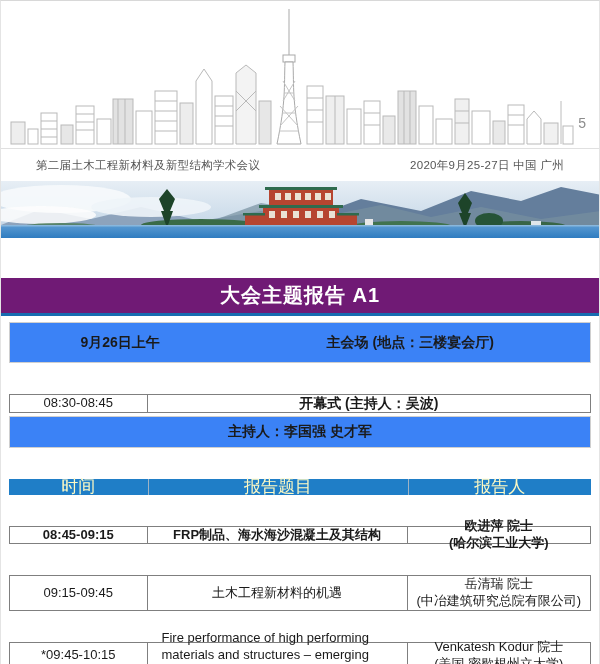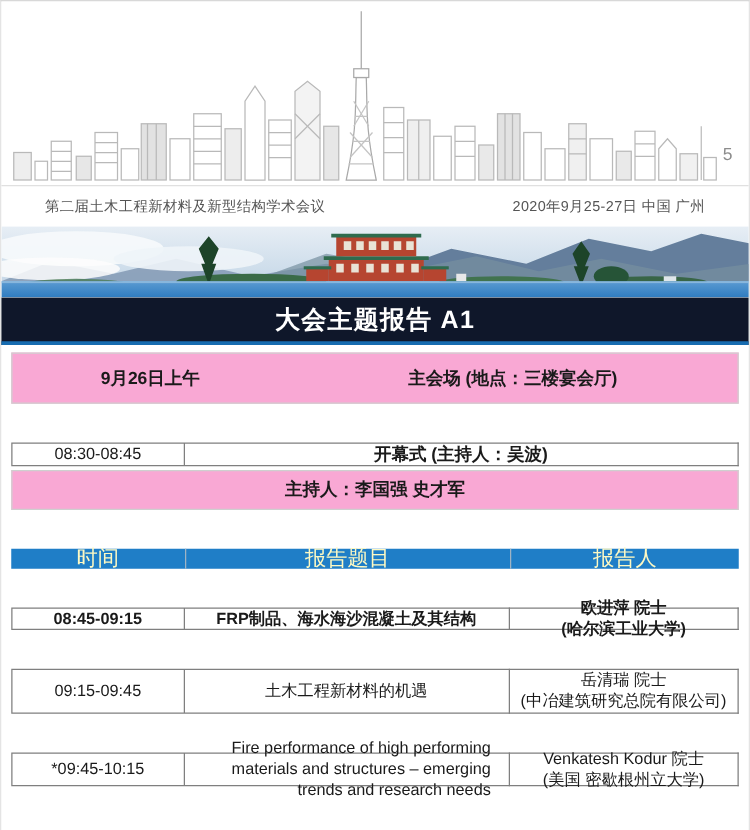--- a/index.html
+++ b/index.html
@@ -23,42 +23,42 @@
     padding:16px 35px; border-top:1px solid #e0e0e0;
     font-size:11.5px; color:#555; letter-spacing:.3px;
   }
 
   
   .photo-banner{ height:57px; overflow:hidden; }
   .photo-banner svg{ display:block; }
 
   
   .session-bar{
-    height:38px; background:#0f172a; border-bottom:3px solid #176cb0;
+    height:38px; background:#701a75; border-bottom:3px solid #176cb0;
     display:flex; align-items:center; justify-content:center;
-    color:#fff; font-weight:bold; font-size:20px; letter-spacing:1px;
+    color:#fff; font-weight:bold; font-size:20px; letter-spacing:1px;margin-top:40px;
   }
 
   
   .table-area{ padding:6px 8px 0 8px; }
   .trow{ display:flex; width:100%; margin-bottom:3px; }
 
-  .gray-row{ background:#f9a8d4; border:1px solid #cfcfcf; }
+  .gray-row{ background:#3b82f6; border:1px solid #cfcfcf; }
   .info-row{ height:41px; }
   .info-row .half{ display:flex; align-items:center; justify-content:center;
       font-weight:bold; font-size:14px; color:#1a1a1a; }
   .info-row .half.left{ width:38%; }
   .info-row .half.right{ width:62%; }
 
   .chair-row{ height:32px; display:flex; align-items:center; justify-content:center;
       font-weight:bold; font-size:14px; color:#1a1a1a; }
 
   .cell{
     display:flex; flex-direction:column; align-items:center; justify-content:center;
-    text-align:right; border:1px solid #7f7f7f; background:#fff;
+    text-align:left; border:1px solid #7f7f7f; background:#fff;
     font-size:13px; color:#1a1a1a; line-height:1.3; padding:2px 8px;margin-top:28px;
   }
   .cell + .cell{ border-left:none; }
   .col-time{ width:23.8%; }
   .col-title{ width:44.7%; }
   .col-speaker{ width:31.5%; }
   .col-rest{ width:76.2%; }
 
   .open-row{ height:47px; }
   .open-row .col-rest{ font-weight:bold; font-size:14px; }

